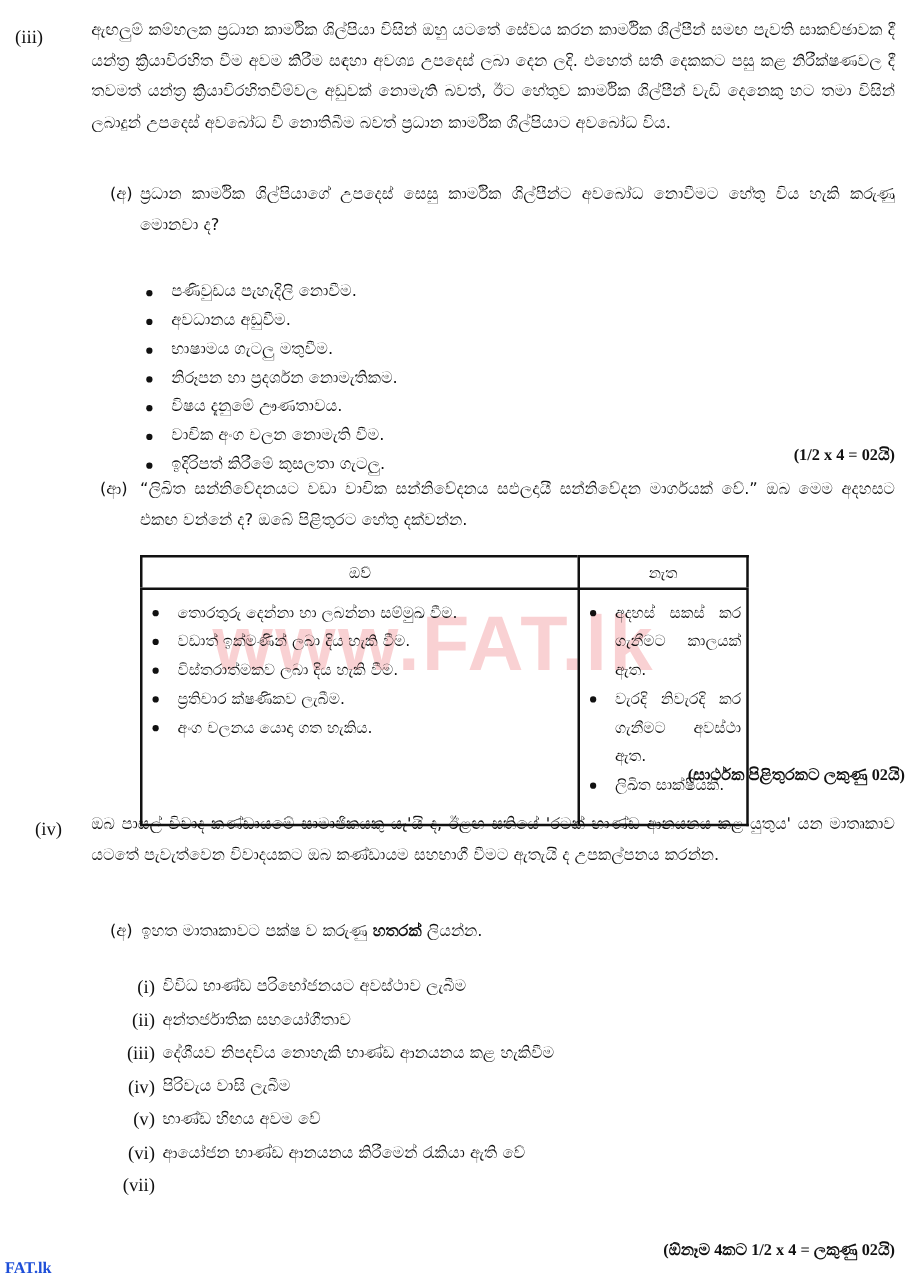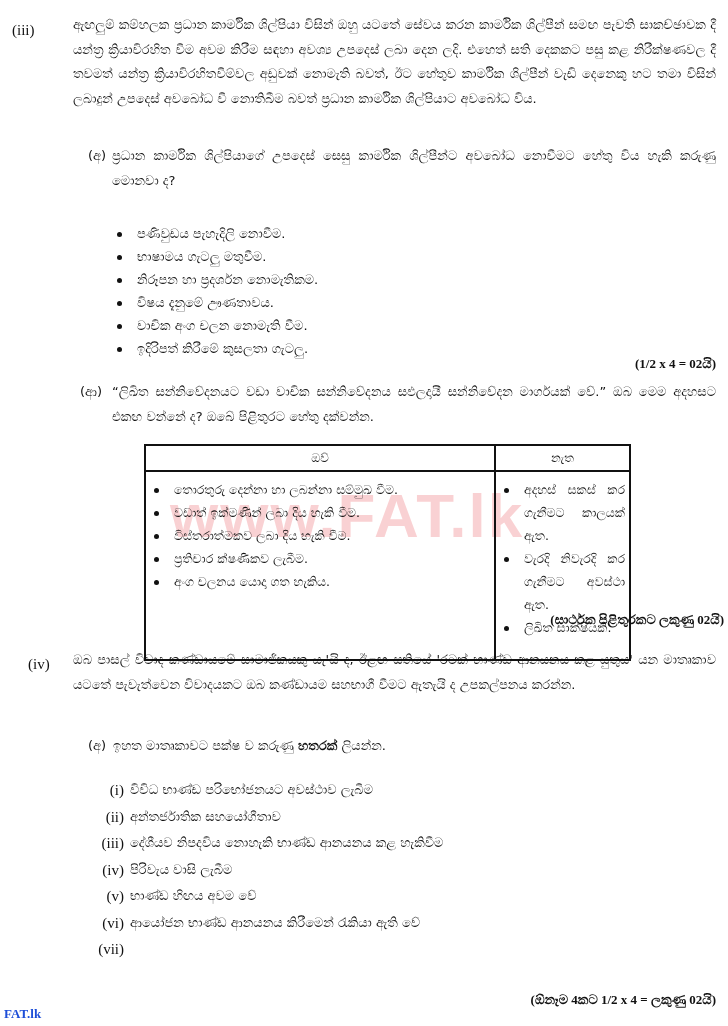--- a/index.html
+++ b/index.html
@@ -47,21 +47,20 @@
       font-weight: bold;
       font-size: 13px;
       text-align: right;
     }
     table.answers {
       border-collapse: collapse;
       position: absolute;
       left: 112px; top: 444px;
       width: 487px;
       border: 2px solid #111;
-      margin-left: 32px;
     }
     table.answers th {
       font-weight: normal;
       height: 22px;
       border-bottom: 2px solid #111;
       text-align: center;
       font-size: 12px;
     }
     table.answers td {
       vertical-align: top;
@@ -113,20 +112,21 @@
 <body>
 
 <div class="abs roman" style="left:12px; top:22px;">(iii)</div>
 <div class="abs para" style="left:73px; top:13px; width:643px;">ඇඟලුම් කම්හලක ප්‍රධාන කාර්මික ශිල්පියා විසින් ඔහු යටතේ සේවය කරන කාර්මික ශිල්පීන් සමඟ පැවති සාකච්ඡාවක දී යන්ත්‍ර ක්‍රියාවිරහිත වීම අවම කිරීම සඳහා අවශ්‍ය උපදෙස් ලබා දෙන ලදි. එහෙත් සති දෙකකට පසු කළ නිරීක්ෂණවල දී තවමත් යන්ත්‍ර ක්‍රියාවිරහිතවීම්වල අඩුවක් නොමැති බවත්, ඊට හේතුව කාර්මික ශිල්පීන් වැඩි දෙනෙකු හට තමා විසින් ලබාදුන් උපදෙස් අවබෝධ වී නොතිබීම බවත් ප්‍රධාන කාර්මික ශිල්පියාට අවබෝධ විය.</div>
 
 <div class="abs sub-label" style="left:88px; top:148px;">(අ)</div>
 <div class="abs para" style="left:112px; top:144px; width:604px;">ප්‍රධාන කාර්මික ශිල්පියාගේ උපදෙස් සෙසු කාර්මික ශිල්පීන්ට අවබෝධ නොවීමට හේතු විය හැකි කරුණු මොනවා ද?</div>
 
 <ul class="abs bullets" style="left:115px; top:198px;margin-top:24px;">
   <li>පණිවුඩය පැහැදිලි නොවීම.</li>
+  <li>අවධානය අඩුවීම.</li>
   <li>භාෂාමය ගැටලු මතුවීම.</li>
   <li>නිරූපන හා ප්‍රදර්ශන නොමැතිකම.</li>
   <li>විෂය දැනුමේ ඌණතාවය.</li>
   <li>වාචික අංග චලන නොමැති වීම.</li>
   <li>ඉදිරිපත් කිරීමේ කුසලතා ගැටලු.</li>
 </ul>
 
 <div class="abs marks" style="right:12px; top:356px;">(1/2 x 4 = 02යි)</div>
 
 <div class="abs sub-label" style="left:80px; top:384px;">(ආ)</div>

